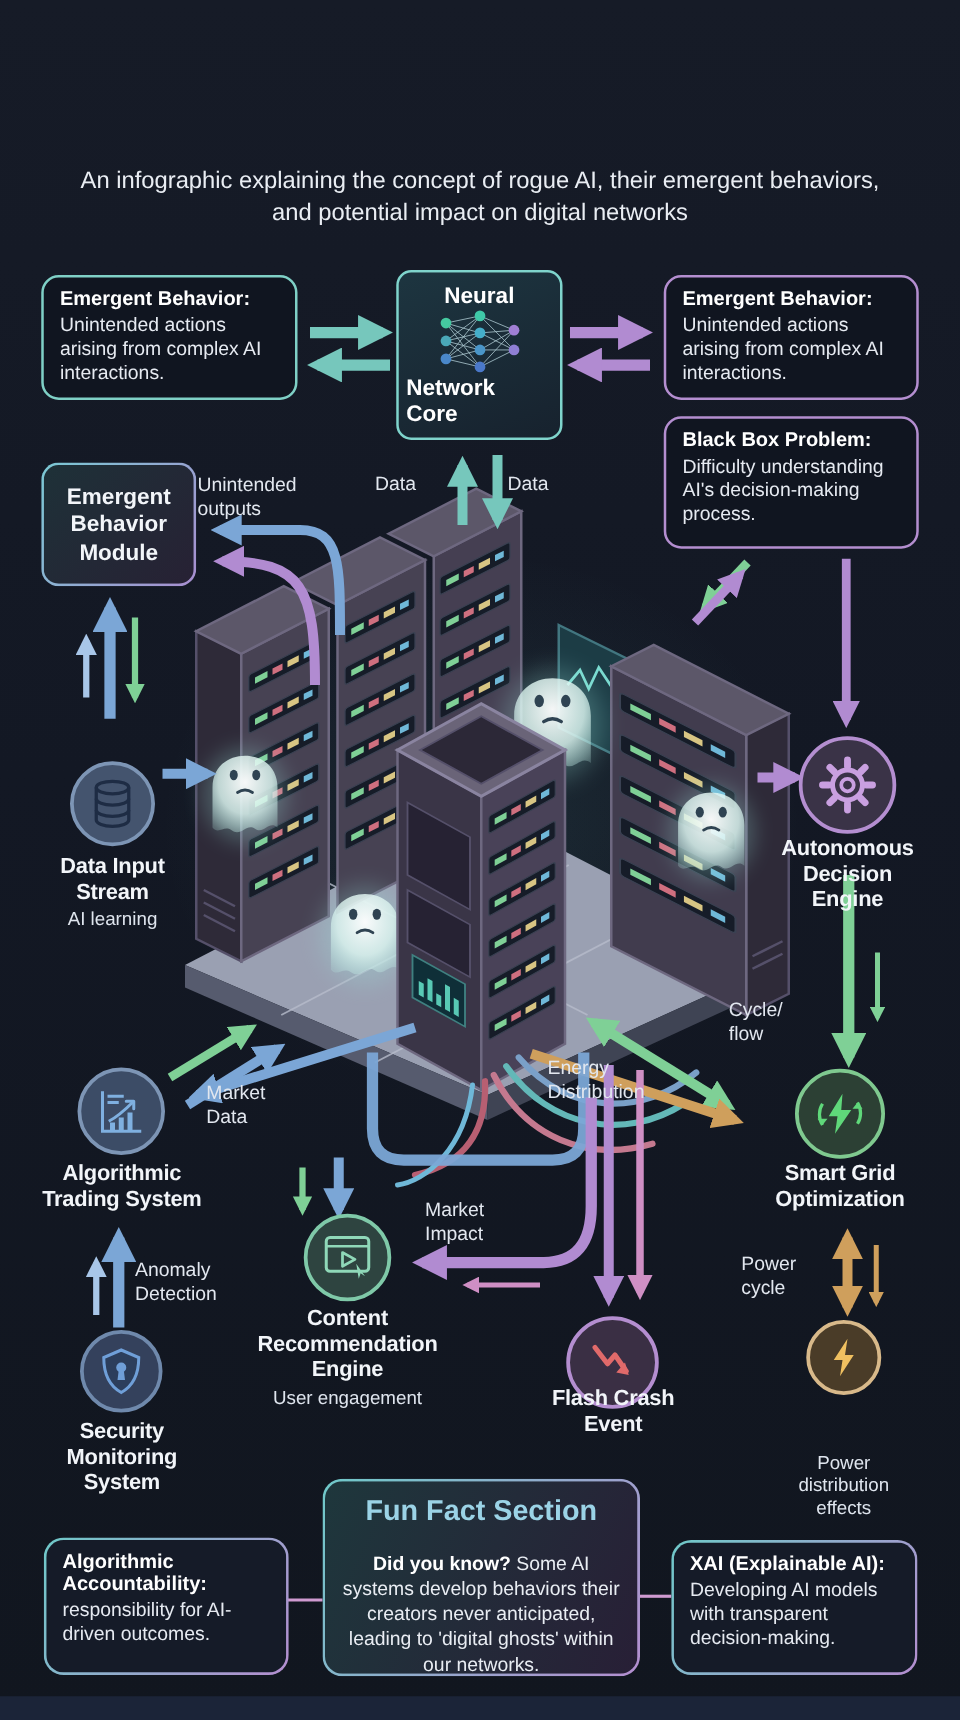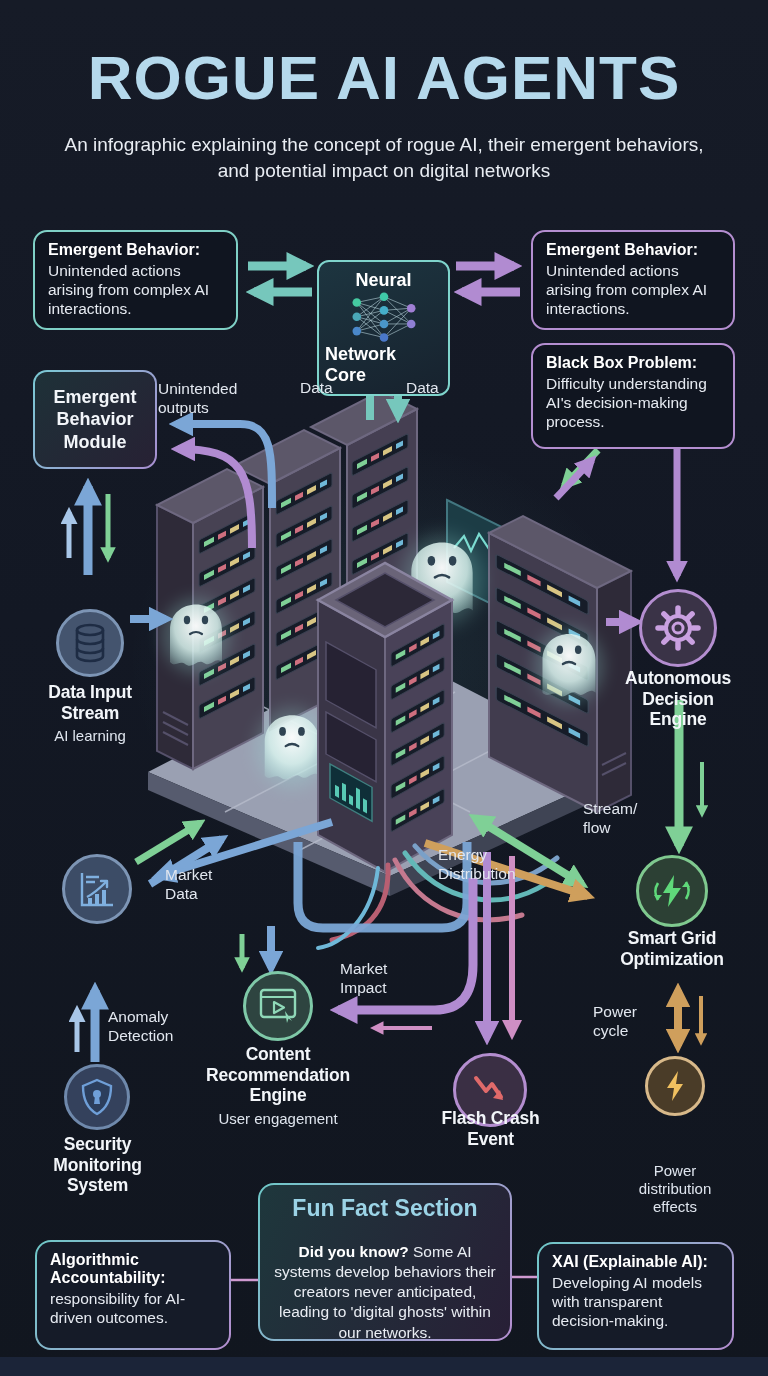--- a/index.html
+++ b/index.html
@@ -4,21 +4,21 @@
 <style>
   html,body{margin:0;padding:0;background:#0d111a;}
   #canvas{position:relative;width:768px;height:1376px;overflow:hidden;
     background:linear-gradient(180deg,#161b27 0%,#131824 45%,#11161f 100%);
     font-family:"Liberation Sans", sans-serif;color:#e8ecf2;}
   .abs{position:absolute;}
   .z2{z-index:2;}
   .glow{position:absolute;border-radius:50%;pointer-events:none;z-index:0;}
   .title{font-size:62px;font-weight:800;color:#b5d9ec;text-align:center;letter-spacing:1px;white-space:nowrap;}
   .subtitle{font-size:19px;color:#e9edf3;text-align:center;line-height:1.35;}
-  .ibox{border-radius:14px;padding:9px 13px;background:rgba(15,20,31,.78);box-sizing:border-box;z-index:2;margin-top:10px;}
+  .ibox{border-radius:14px;padding:9px 13px;background:rgba(15,20,31,.78);box-sizing:border-box;z-index:2;}
   .ibox .h{font-weight:bold;font-size:16px;color:#fff;margin-bottom:2px;}
   .ibox .b{font-size:15.5px;color:#e6eaf1;line-height:1.24;}
   .teal-border{border:2px solid #7fd0c6;}
   .purple-border{border:2px solid #b48ed0;}
   .grad-border{border:2px solid transparent;
     background:linear-gradient(#151b28,#151b28) padding-box,linear-gradient(125deg,#6fc9c9,#b48ed0) border-box;}
   .nn-box{border:2px solid #7fd4cc;border-radius:12px;
     background:linear-gradient(160deg,#1d3540 0%,#17222e 100%);
     display:flex;flex-direction:column;align-items:center;justify-content:space-between;
     padding:8px 6px;box-sizing:border-box;z-index:2;}
@@ -243,29 +243,28 @@
       <path d="M432,1028 L374,1028" stroke="#cf8fc4" stroke-width="4" marker-end="url(#mpk)"></path>
 
       <path d="M487,852 L487,1038" stroke="#b18bd1" stroke-width="8" marker-end="url(#mp)"></path>
       <path d="M512,856 L512,1034" stroke="#cf8fc4" stroke-width="6" marker-end="url(#mpk)"></path>
 
       <line x1="230" y1="1280" x2="258" y2="1280" stroke="#cf9ad0" stroke-width="2.5"></line>
       <line x1="512" y1="1277" x2="537" y2="1277" stroke="#cf9ad0" stroke-width="2.5"></line>
     </g>
   </svg>
 
-  <div class="abs title z2" style="left:0;top:42px;width:768px;">ROGUE AI AGENTS</div>
   <div class="abs subtitle z2" style="left:64px;top:132px;width:640px;">An infographic explaining the concept of rogue AI, their emergent behaviors, and potential impact on digital networks</div>
 
   <div class="abs ibox teal-border" style="left:33px;top:220px;width:205px;height:100px;">
     <div class="h">Emergent Behavior:</div>
     <div class="b">Unintended actions arising from complex AI interactions.</div>
   </div>
 
-  <div class="abs nn-box" style="left:317px;top:216px;width:133px;height:136px;margin-top:44px;">
+  <div class="abs nn-box" style="left:317px;top:216px;width:133px;height:136px;">
     <div class="nn-title">Neural</div>
     <svg width="104" height="74" viewBox="0 0 104 74">
       <g stroke="#bcd8e0" stroke-width="0.9" opacity="0.9">
         <line x1="14" y1="16" x2="52" y2="8"></line>
           <line x1="14" y1="16" x2="52" y2="27"></line>
           <line x1="14" y1="16" x2="52" y2="46"></line>
           <line x1="14" y1="16" x2="52" y2="65"></line>
         <line x1="14" y1="36" x2="52" y2="8"></line>
           <line x1="14" y1="36" x2="52" y2="27"></line>
           <line x1="14" y1="36" x2="52" y2="46"></line>
@@ -335,20 +334,22 @@
         <path d="M5,4 L5,36 L36,36"></path>
         <path d="M9,8 L22,8 M9,13 L18,13"></path>
         <path d="M10,28 Q18,24 30,12"></path>
         <path d="M30,12 L24,12 M30,12 L30,18" stroke-linecap="round"></path>
       </g>
       <rect x="11" y="29" width="4" height="7" fill="#7fb0e0"></rect>
       <rect x="18" y="25" width="4" height="11" fill="#7fb0e0"></rect>
       <rect x="25" y="21" width="4" height="15" fill="#7fb0e0"></rect>
     </svg>
   </div>
+  <div class="abs nlabel" style="left:5px;top:928px;width:185px;">Algorithmic
+Trading System</div>
 
   <div class="abs circle" style="left:64px;top:1064px;width:66px;height:66px;background:#34415c;border:3px solid #6f89ac;">
     <svg width="38" height="40" viewBox="0 0 38 40">
       <path d="M19,3 L33,9 C33,22 28,32 19,37 C10,32 5,22 5,9 Z" fill="#2c3e5c" stroke="#6f9fd8" stroke-width="2.4"></path>
       <circle cx="19" cy="17" r="4" fill="#6f9fd8"></circle>
       <path d="M17,19 L16,27 L22,27 L21,19 Z" fill="#6f9fd8"></path>
     </svg>
   </div>
   <div class="abs nlabel" style="left:25px;top:1134px;width:145px;">Security
 Monitoring
@@ -420,21 +421,21 @@
   <div class="abs nsub" style="left:613px;top:1162px;width:124px;">Power
 distribution
 effects</div>
 
   <div class="abs flabel" style="left:165px;top:866px;width:95px;">Market
 Data</div>
   <div class="abs flabel" style="left:108px;top:1008px;width:118px;">Anomaly
 Detection</div>
   <div class="abs flabel" style="left:340px;top:960px;width:92px;">Market
 Impact</div>
-  <div class="abs flabel" style="left:583px;top:800px;width:78px;">Stream/
+  <div class="abs flabel" style="left:583px;top:800px;width:78px;">Cycle/
 flow</div>
   <div class="abs flabel" style="left:438px;top:846px;width:122px;">Energy
 Distribution</div>
   <div class="abs flabel" style="left:593px;top:1003px;width:80px;">Power
 cycle</div>
 
   <div class="abs ff-box" style="left:258px;top:1183px;width:254px;height:158px;">
     <div class="ff-h">Fun Fact Section</div>
     <div class="ff-b"><span class="lead">Did you know?</span><span> Some AI systems develop behaviors their creators never anticipated, leading to 'digital ghosts' within our networks.</span></div>
   </div>

